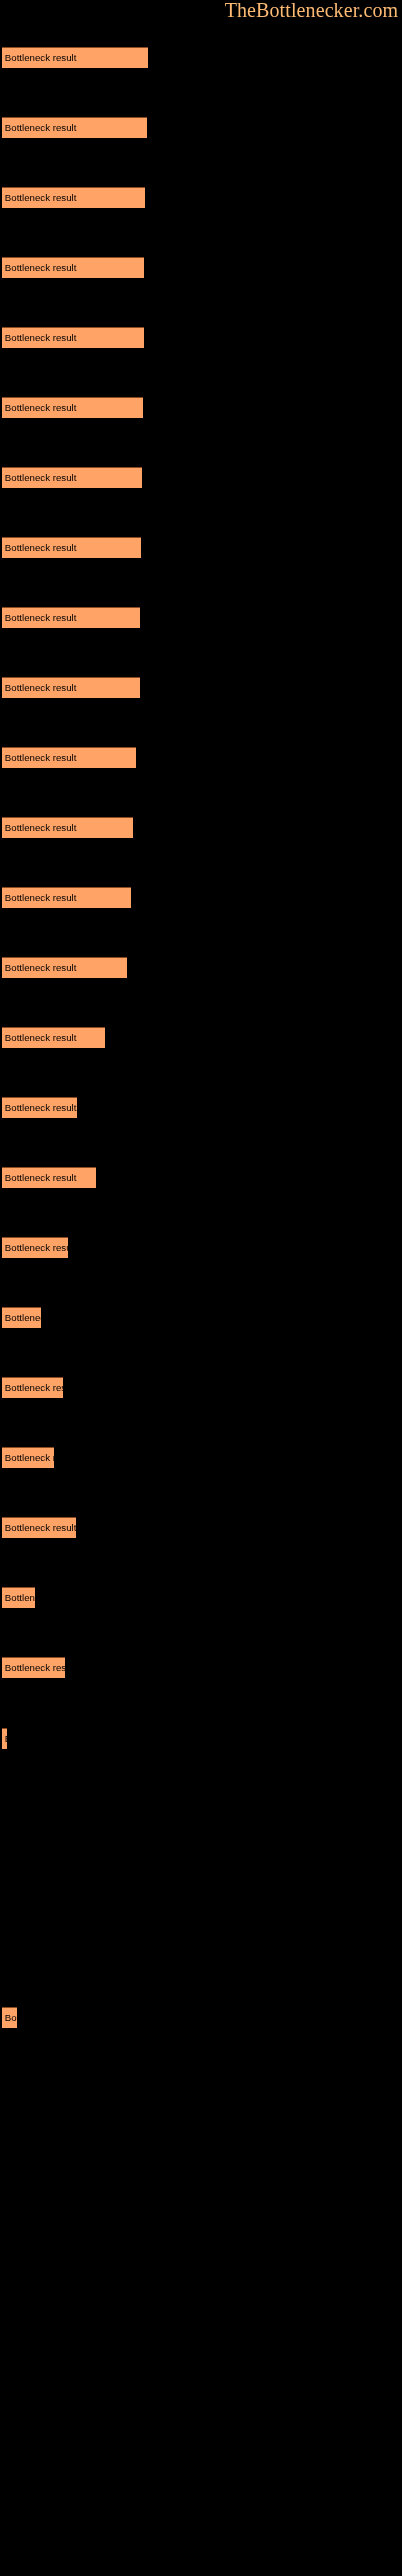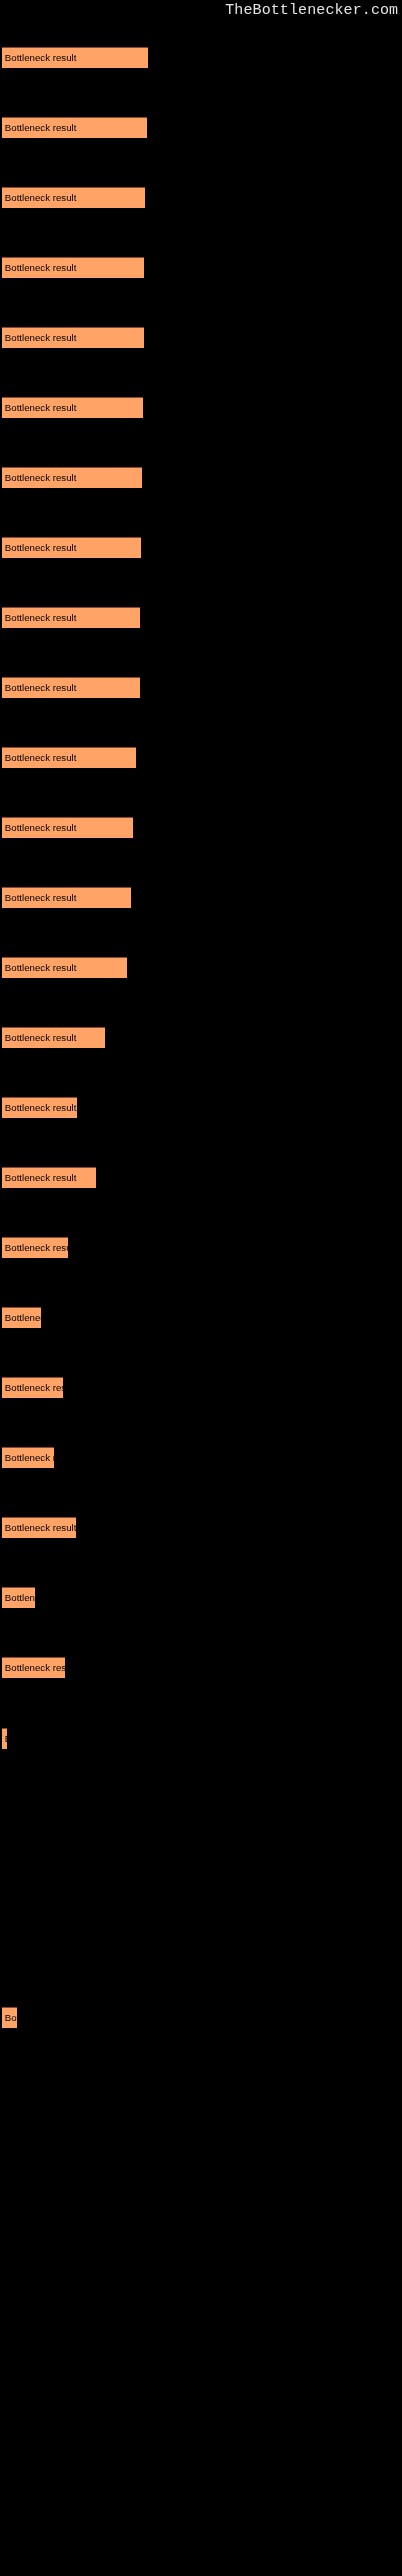--- a/index.html
+++ b/index.html
@@ -18,26 +18,26 @@
     position: absolute;
     left: 0; top: 0;
     width: 403px;
     height: 2576px;
     background: #000000;
   }
   #watermark {
     position: absolute;
     right: 4.8px;
     top: 0.8px;
-    font-size: 15px;
+    font-size: 20px;
     line-height: 19.3px;
-    color: #e5e5e5;
+    color: #fdba74;
     letter-spacing: 0.1px;
     white-space: nowrap;
-    font-family: Liberation Mono, monospace;
+    font-family: Liberation Serif, serif;
   }
   #bars-layer {
     position: absolute;
     left: 0; top: 0;
     width: 403px;
     height: 2157px;
     text-decoration: underline;
   }
   .bar-row {
     position: absolute;

